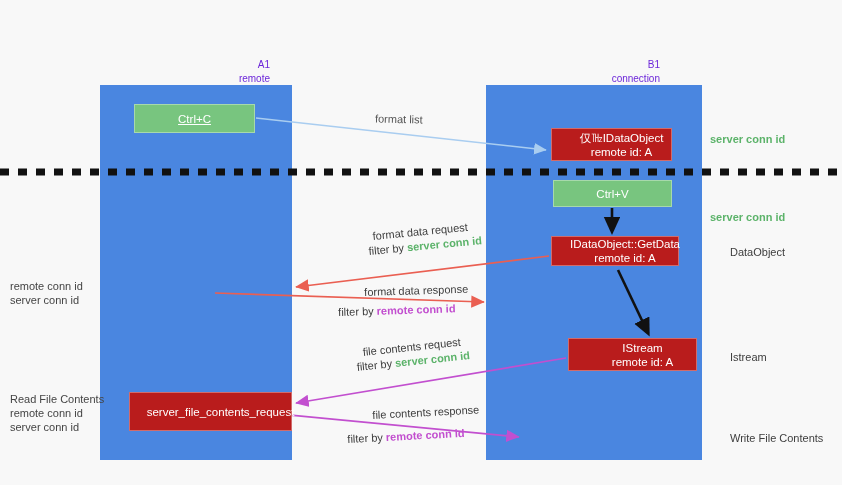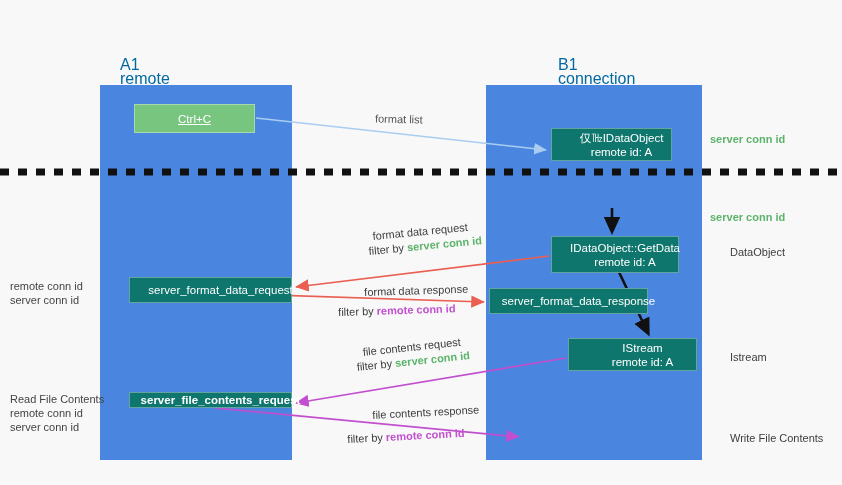--- a/index.html
+++ b/index.html
@@ -23,28 +23,28 @@
     width: 842px;
     text-align: center;
     font-size: 15px;
     color: #444444;
     line-height: 20px;
     white-space: pre-line;
   }
   
   .col-header {
     position: absolute;
-    text-align: left;
-    font-size: 16px;
-    color: #0369a1;
+    text-align: right;
+    font-size: 10px;
+    color: #6d28d9;
     line-height: 14px;
     white-space: pre-line;
   }
   #hdr-a1 { left: 120px; top: 58px; width: 150px; }
-  #hdr-b1 { left: 558px; top: 58px; width: 150px; }
+  #hdr-b1 { left: 510px; top: 58px; width: 150px; }
 
   
   .lane {
     position: absolute;
     background: #4a86e0;
   }
   #lane-a1 { left: 100px;  top: 85px; width: 192px; height: 375px; }
   #lane-b1 { left: 486px;  top: 85px; width: 216px; height: 375px; }
 
   
@@ -65,30 +65,30 @@
     align-items: center;
     justify-content: center;
     color: #ffffff;
     font-size: 11.5px;
     line-height: 14px;
     text-align: center;
     white-space: pre-line;
     border: 1px solid rgba(255,255,255,0.35);
   }
   .node.green  { background: #78c57f; }
-  .node.orange { background: #0f766e; padding-left: 20px; }
+  .node.orange { background: #b91c1c; padding-left: 20px; }
 
   #n-ctrlc   { left: 134px; top: 104px; width: 121px; height: 29px; text-decoration: underline; }
   #n-idata   { left: 551px; top: 128px; width: 121px; height: 33px; }
   #n-ctrlv   { left: 553px; top: 180px; width: 119px; height: 27px; }
-  #n-getdata { left: 551px; top: 236px; width: 128px; height: 37px; }
+  #n-getdata { left: 551px; top: 236px; width: 128px; height: 30px; }
   #n-istream { left: 568px; top: 338px; width: 129px; height: 33px; }
   #n-sfdreq  { left: 129px; top: 277px; width: 163px; height: 26px; }
   #n-sfdres  { left: 489px; top: 288px; width: 159px; height: 26px; }
-  #n-sfcreq  { left: 129px; top: 392px; width: 163px; height: 16px; font-weight: bold; }
+  #n-sfcreq  { left: 129px; top: 392px; width: 163px; height: 39px; }
   #n-sfcres  { left: 524px; top: 424px; width: 159px; height: 26px; }
 
   
   .anno {
     position: absolute;
     font-size: 11px;
     line-height: 14px;
     color: #444444;
     white-space: nowrap;
   }
@@ -174,26 +174,25 @@
     <line x1="215" y1="293" x2="484" y2="302" stroke="#ea5f52" stroke-width="1.7" marker-end="url(#ah-red)"></line>
 
     <line x1="566" y1="358" x2="296" y2="403" stroke="#c24fcf" stroke-width="1.7" marker-end="url(#ah-mag)"></line>
 
     <line x1="215" y1="408" x2="519" y2="437" stroke="#c24fcf" stroke-width="1.7" marker-end="url(#ah-mag)"></line>
   </svg>
 
   <div class="node green" id="n-ctrlc">Ctrl+C</div>
   <div class="node orange" id="n-idata">仅㎔IDataObject
 remote id: A</div>
+  <div class="node green" id="n-ctrlv">Ctrl+V</div>
   <div class="node orange" id="n-getdata">IDataObject::GetData
 remote id: A</div>
   <div class="node orange" id="n-istream">IStream
 remote id: A</div>
-  <div class="node orange" id="n-sfdreq">server_format_data_request</div>
-  <div class="node orange" id="n-sfdres">server_format_data_response</div>
   <div class="node orange" id="n-sfcreq">server_file_contents_request</div>
 
   <div class="anno green-t" id="a-servconn-1">server conn id</div>
   <div class="anno green-t" id="a-servconn-2">server conn id</div>
   <div class="anno plain" id="a-dataobject">DataObject</div>
   <div class="anno plain" id="a-istream">Istream</div>
   <div class="anno plain" id="a-writefile">Write File Contents</div>
 
   <div class="anno" id="a-left-1">
     <span class="lstack purple-t">remote conn id</span>

